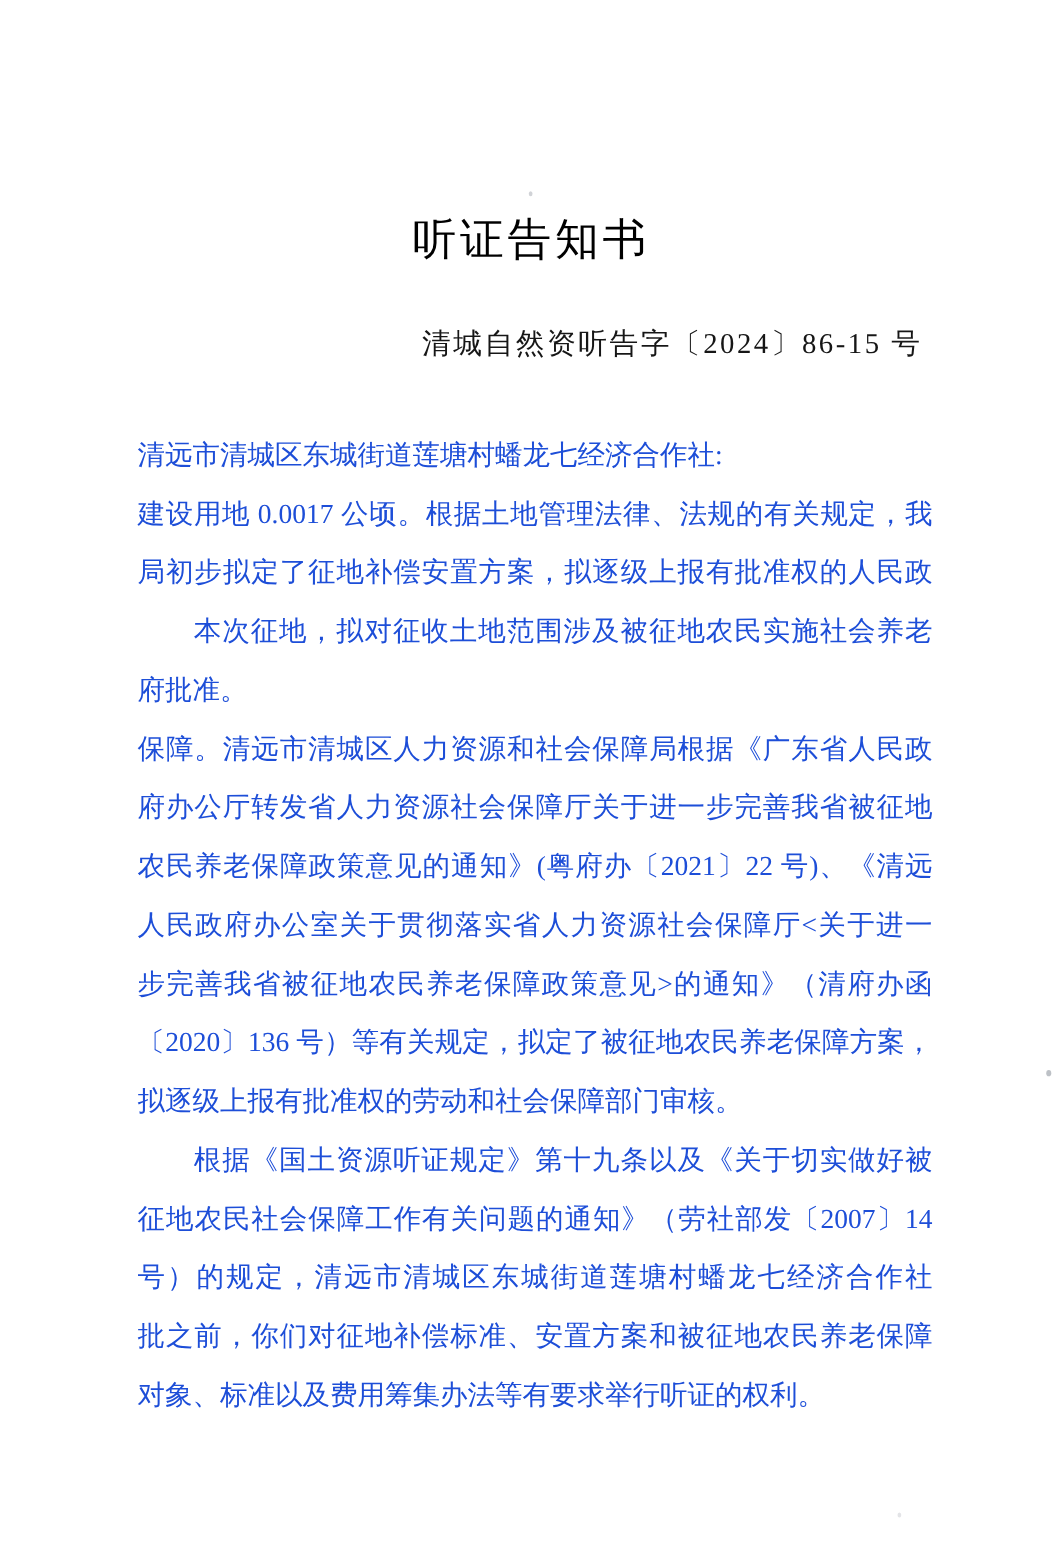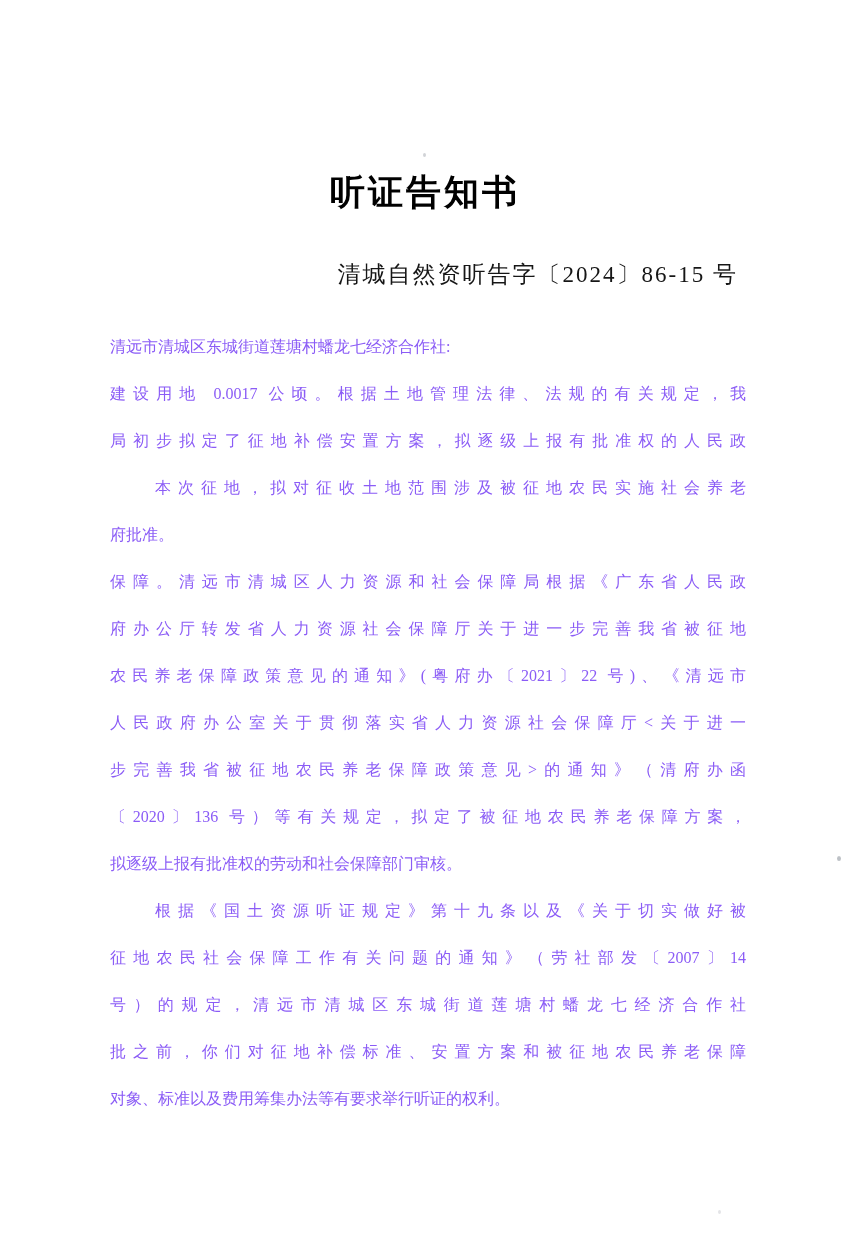--- a/index.html
+++ b/index.html
@@ -16,43 +16,43 @@
     font-family: "Liberation Serif", "DejaVu Serif", serif;
     color: #111111;
   }
   .doc-title {
     position: absolute;
     top: 174px;
     left: 0;
     width: 850px;
     text-align: center;
     font-family: "Liberation Sans", "DejaVu Sans", sans-serif;
-    font-weight: bold;
+    font-weight: normal;
     font-size: 35px;
     line-height: 1;
     letter-spacing: 3px;
     color: #000000;
   }
   .doc-number {
     position: absolute;
     top: 261px;
     right: 112px;
     font-size: 23px;
     line-height: 1.2;
     letter-spacing: 2px;
     color: #161616;
     white-space: nowrap;
   }
   .doc-body {
     position: absolute;
-    top: 323px;
+    top: 340px;
     left: 110px;
     width: 636px;
-    font-size: 16px;
-    color: #8b5cf6;
+    font-size: 22px;
+    color: #1d4ed8;
   }
   .line {
     height: 47px;
     line-height: 47px;
     overflow: hidden;
     text-align: justify;
     text-align-last: justify;
     text-justify: inter-character;
     white-space: normal;
   }

